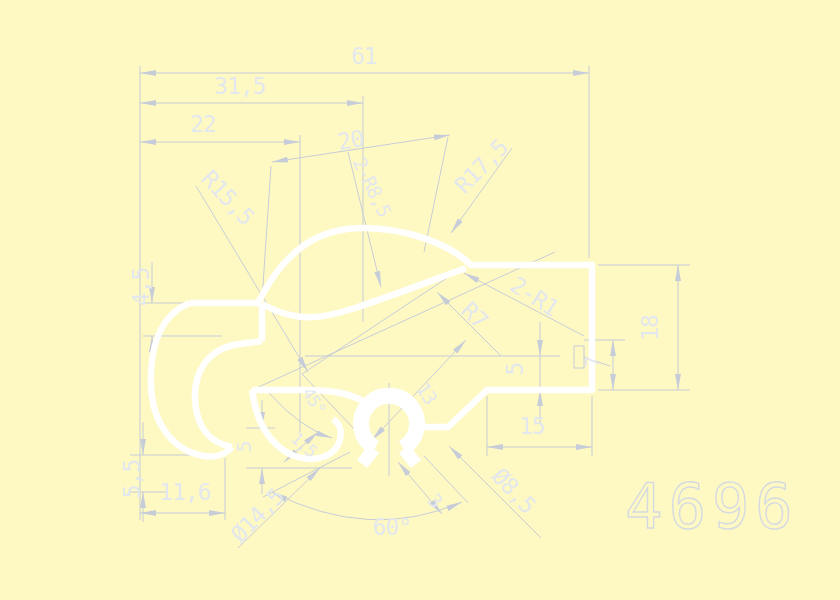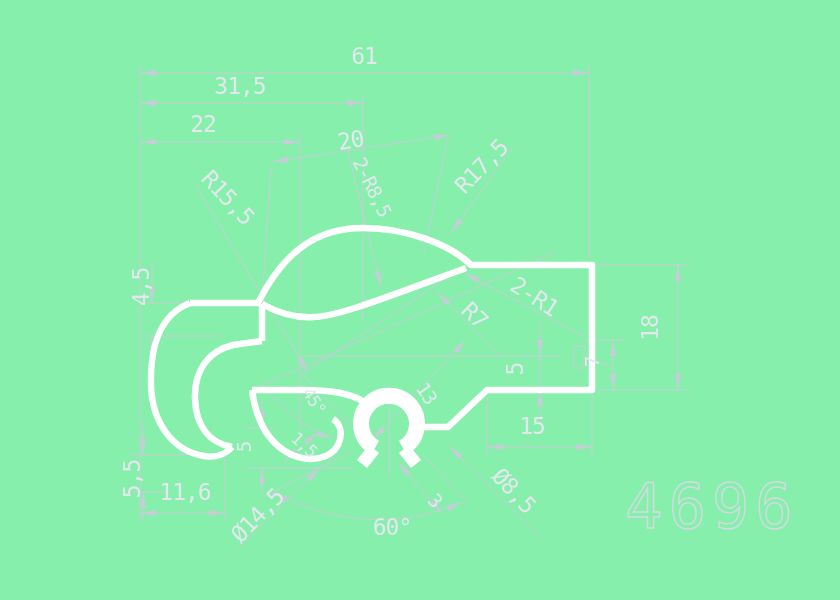--- a/index.html
+++ b/index.html
@@ -1,16 +1,16 @@
 <!DOCTYPE html>
 <html><head>
 <meta charset="utf-8">
 <style>
   html,body{margin:0;padding:0;background:#10141b;}
-  .stage{width:840px;height:600px;margin:0 auto;position:relative;background:#86efac;overflow:hidden;}
+  .stage{width:840px;height:600px;margin:0 auto;position:relative;background:#fef9c3;overflow:hidden;}
   svg{display:block;}
   text{font-family:"DejaVu Sans Mono","Liberation Mono",monospace;fill:#e3e7ee;}
   .dim-t{font-size:23px;letter-spacing:-1px;}
   .dim-s{font-size:19px;letter-spacing:-1px;}
   .dim-xs{font-size:17px;letter-spacing:-1px;}
   .part-no{font-size:62px;letter-spacing:6px;fill:none;stroke:#d5dae2;stroke-width:1.4;}
   .thick{stroke:#ffffff;stroke-width:6.5;fill:none;stroke-linejoin:round;stroke-linecap:butt;}
   .band{stroke:#ffffff;stroke-width:16;fill:none;}
   .prong{stroke:#ffffff;stroke-width:13;fill:none;}
   .thin{stroke:#c7cdd8;stroke-width:1;fill:none;}

